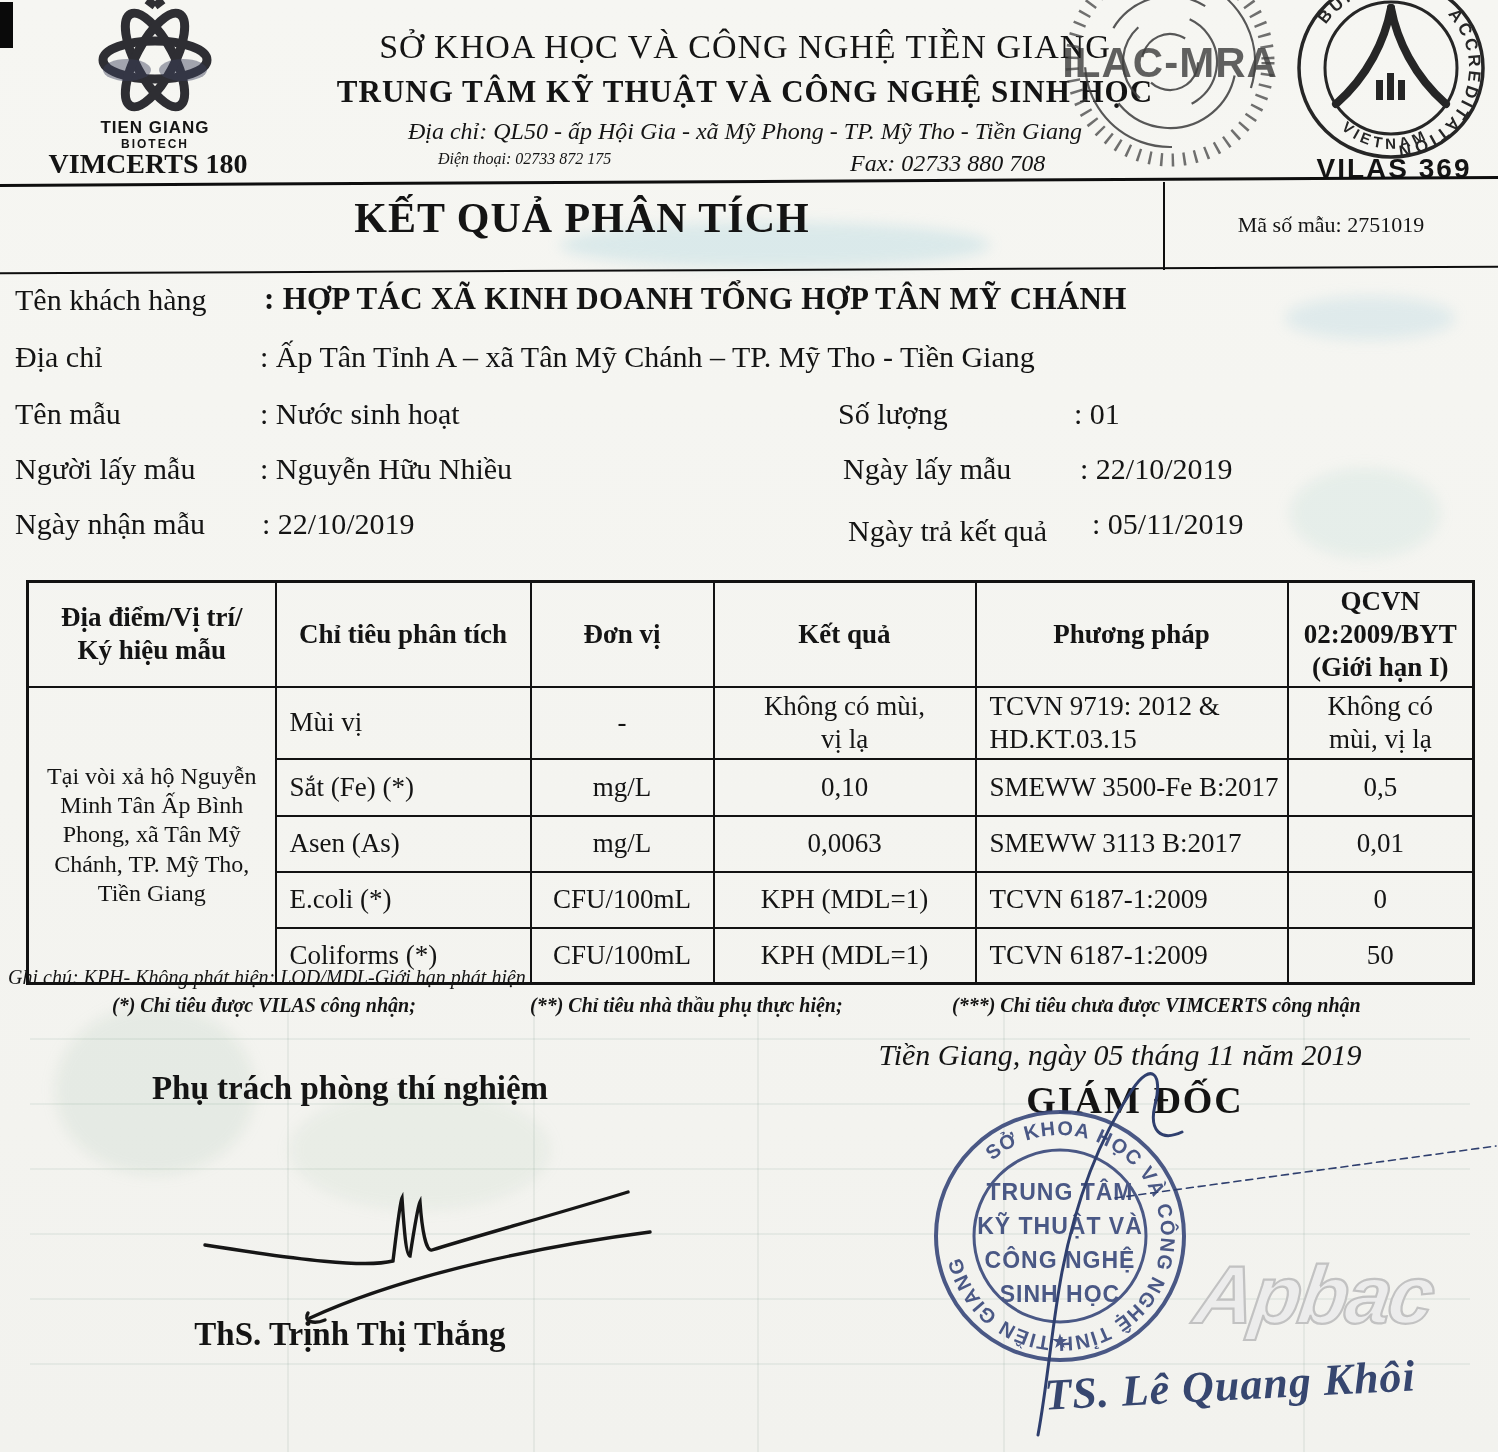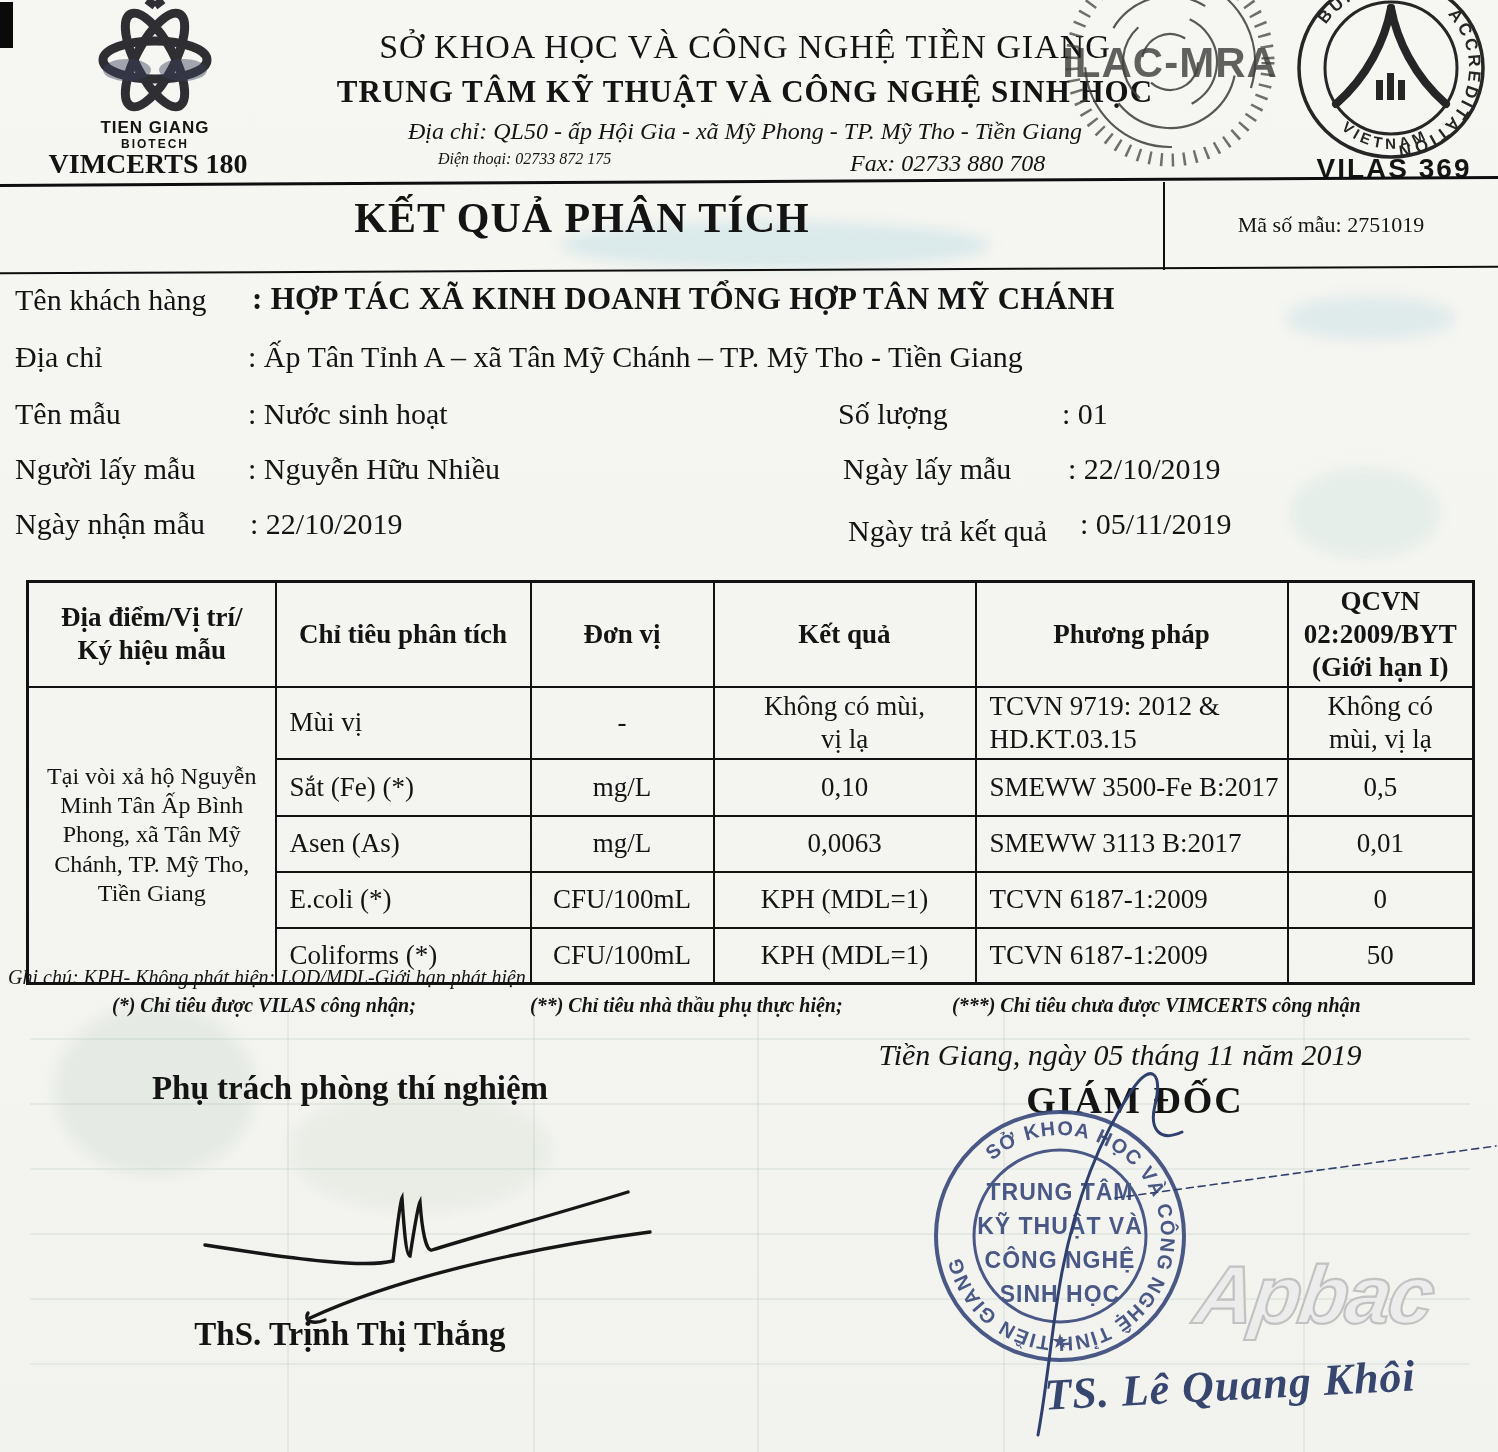--- a/index.html
+++ b/index.html
@@ -24,21 +24,21 @@
               font-size:28px;font-weight:bold;letter-spacing:2px;}
 
   .rule1{left:0;top:180px;width:1498px;height:3px;background:#0e0e0e;transform:rotate(-0.3deg);}
   .rule2{left:0;top:269px;width:1498px;height:2px;background:#0e0e0e;transform:rotate(-0.25deg);}
   .vdiv{left:1163px;top:182px;width:2px;height:88px;background:#0e0e0e;}
 
   .doc-title{left:0;top:194px;width:1164px;text-align:center;font-size:42px;font-weight:bold;letter-spacing:1px;}
   .sample-code{left:1166px;top:212px;width:330px;text-align:center;font-size:22px;}
 
   .lbl{font-size:30px;}
-  .val{font-size:30px;}
+  .val{font-size:30px;margin-left:12px;}
   .customer{font-weight:bold;font-size:31px;letter-spacing:.3px;}
 
   
   #rtable{border-collapse:collapse;table-layout:fixed;width:1446px;border:3px solid #121212;font-size:27px;}
   #rtable th,#rtable td{border:2px solid #121212;padding:2px 8px;text-align:center;vertical-align:middle;line-height:1.22;}
   #rtable th{font-weight:bold;font-size:27px;}
   .cl{text-align:left !important;padding-left:13px !important;}
   .loc-cell{text-align:left;padding:0 11px !important;font-size:24px;line-height:1.42;vertical-align:middle;}
 
   .note1{left:8px;top:966px;font-size:20px;font-style:italic;}

